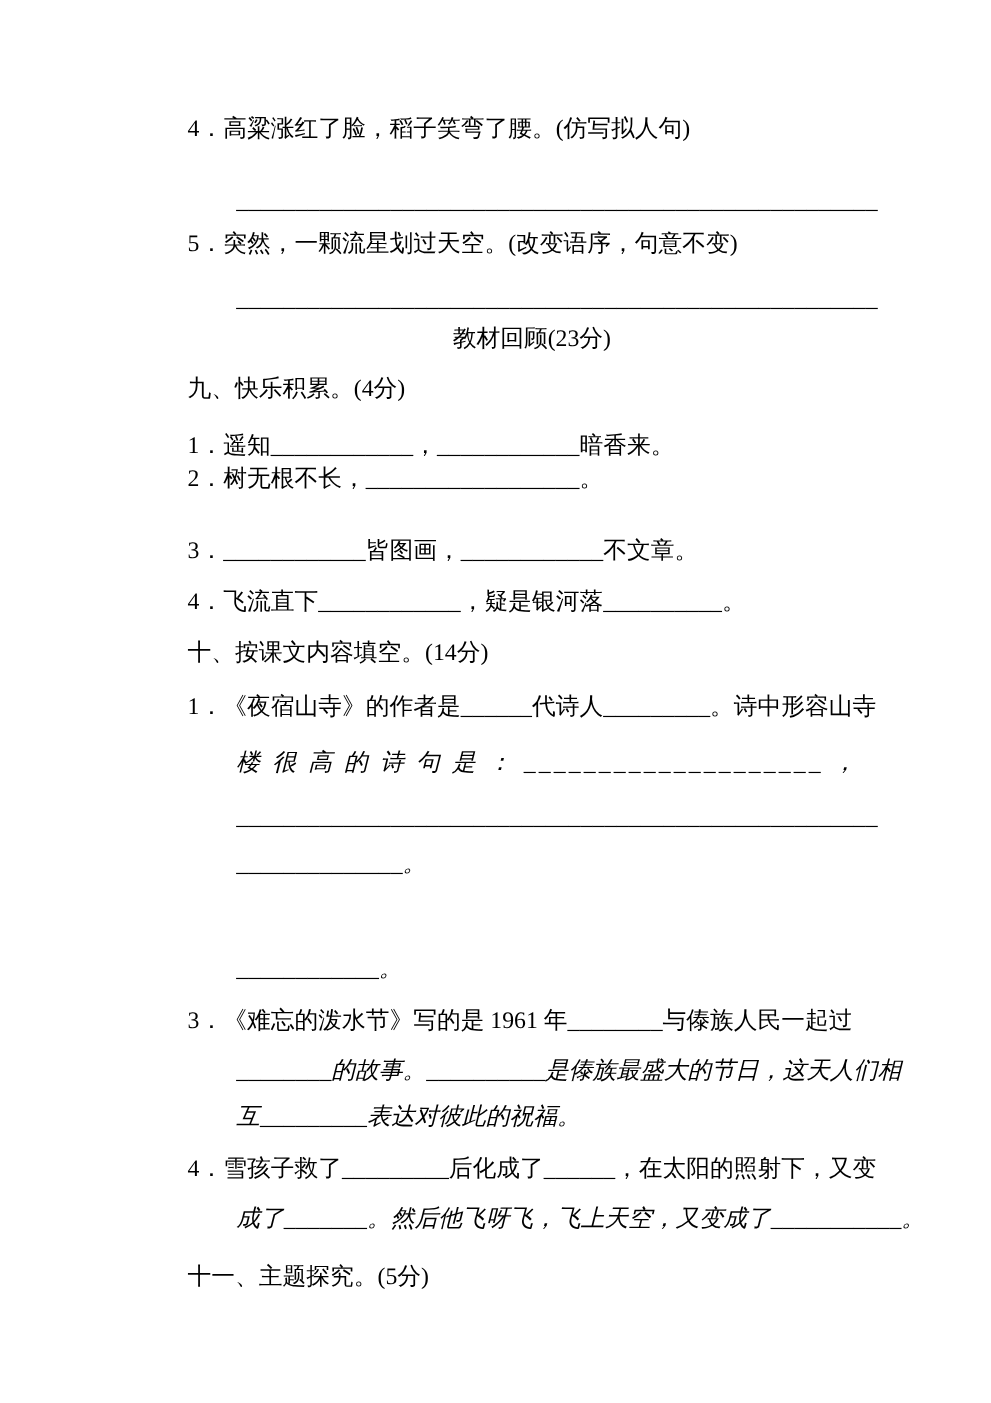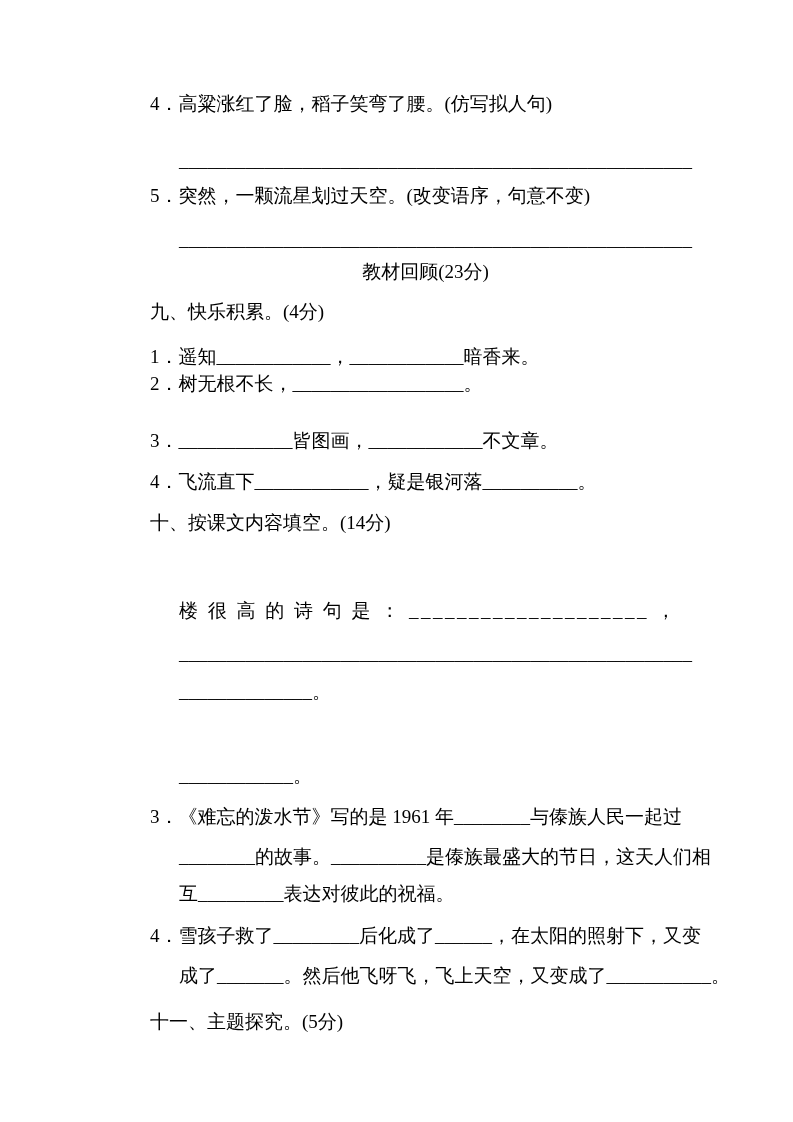--- a/index.html
+++ b/index.html
@@ -18,21 +18,22 @@
     overflow: hidden;
   }
   .ln {
     position: absolute;
     left: 121px;
     white-space: nowrap;
     line-height: 1.2;
     margin-left: 29px;
   }
   .indent {
-    left: 150px;
+    left: 160px;
+    font-style: italic;
   }
   .center {
     left: 0;
     width: 100%;
     text-align: center;
     white-space: nowrap;
   }
   .spread {
     letter-spacing: 2.5px;
     text-align: center;
@@ -61,20 +62,21 @@
   <div class="ln" style="top:346px">1．遥知____________，____________暗香来。</div>
 
   <div class="ln" style="top:373px">2．树无根不长，__________________。</div>
 
   <div class="ln" style="top:430px">3．____________皆图画，____________不文章。</div>
 
   <div class="ln" style="top:471px">4．飞流直下____________，疑是银河落__________。</div>
 
   <div class="ln" style="top:512px">十、按课文内容填空。(14分)</div>
 
+  <div class="ln" style="top:555px">1．《夜宿山寺》的作者是______代诗人_________。诗中形容山寺</div>
 
   <div class="ln indent spread" style="top:600px">楼 很 高 的 诗 句 是 ： ____________________ ，</div>
 
   <div class="ln indent blank" style="top:643px">______________________________________________________</div>
 
   <div class="ln indent blank" style="top:681px">______________。</div>
 
 
   <div class="ln indent blank" style="top:765px">____________。</div>
 

